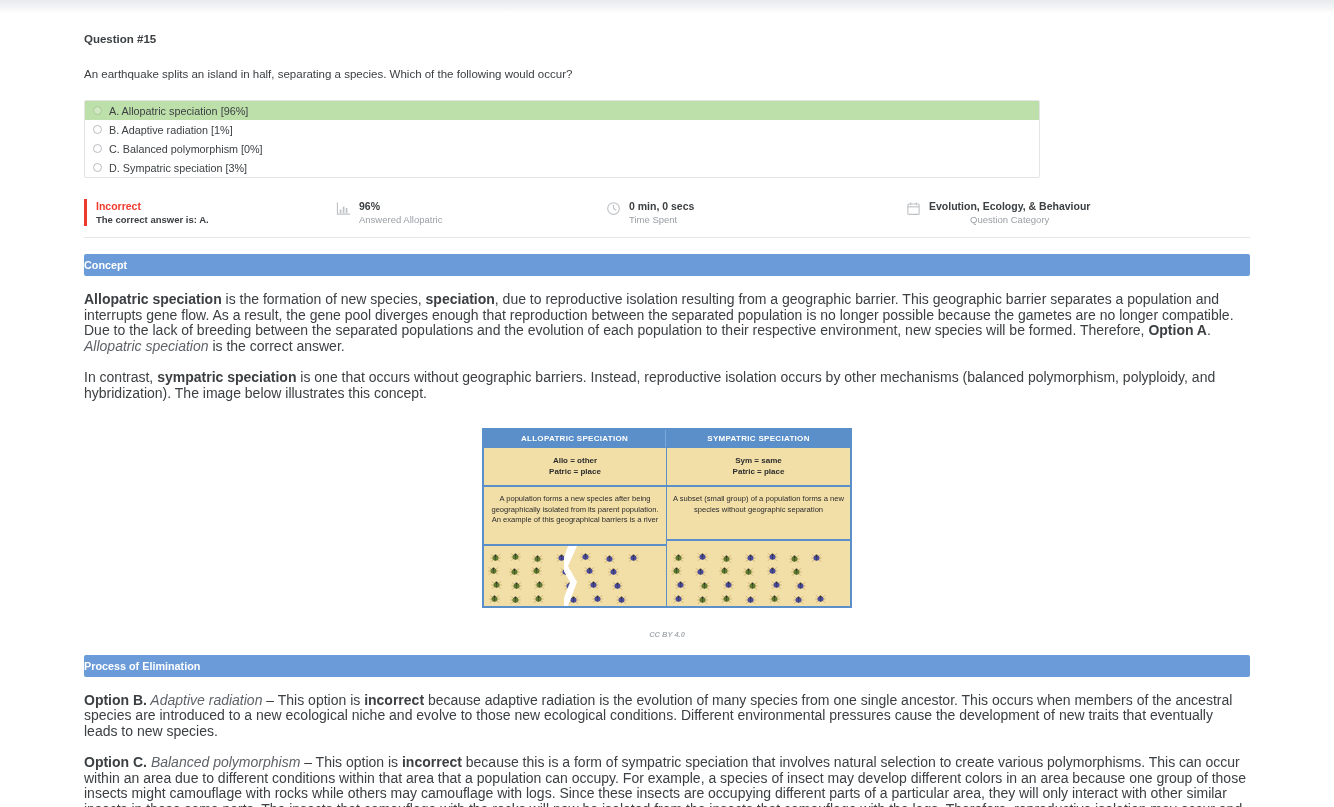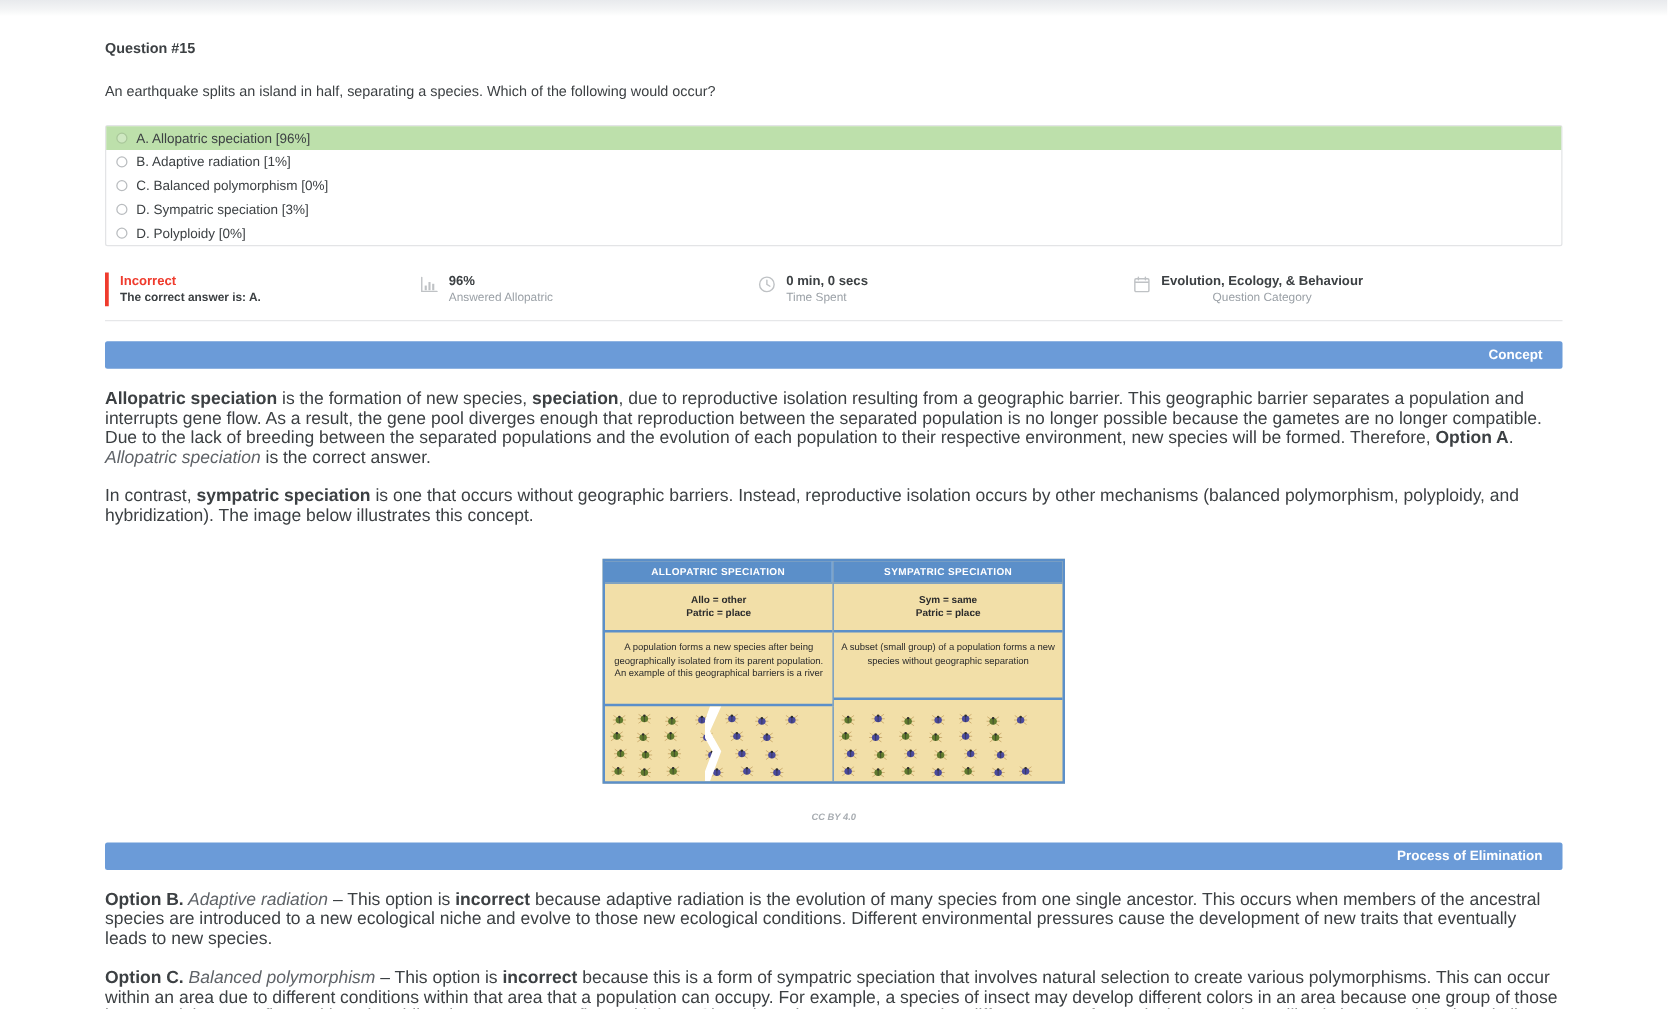--- a/index.html
+++ b/index.html
@@ -29,21 +29,21 @@
     color: #3c4043;
     margin-top: 23px;
   }
 
   
   .options {
     margin-top: 20px;
     border: 1px solid #e3e4e6;
     border-radius: 2px;
     background: #fff;
-    width: 1166px;
+    width: 956px;
   }
   .opt {
     display: flex;
     align-items: center;
     height: 19px;
     padding: 0 8px;
     font-size: 10.8px;
     color: #3c4043;
   }
   .opt.correct { background: #bde0ab; }
@@ -87,24 +87,24 @@
   .stat-sub {
     font-size: 9.5px; color: #9aa0a6; line-height: 14px;
   }
   .stat-sub.dark { color: #3c4043; font-weight: bold; }
 
   
   .banner {
     width: 1166px;
     background: #6b9bd8;
     color: #fff;
-    text-align: right;
+    text-align: left;
     font-size: 10.8px;
     font-weight: bold;
-    padding: 5px 16px;
+    padding: 5px 0;
     border-radius: 2px;
     margin-top: 16px;
   }
   .body-p {
     font-size: 14px;
     line-height: 15.5px;
     color: #3c4043;
     width: 1166px;
     margin-top: 16px;
   }
@@ -180,24 +180,20 @@
         <span class="radio"></span>
         <span>B. Adaptive radiation [1%]</span>
       </div>
       <div class="opt">
         <span class="radio"></span>
         <span>C. Balanced polymorphism [0%]</span>
       </div>
       <div class="opt">
         <span class="radio"></span>
         <span>D. Sympatric speciation [3%]</span>
-      </div>
-      <div class="opt">
-        <span class="radio"></span>
-        <span>D. Polyploidy [0%]</span>
       </div>
     </div>
 
   <div class="stats">
     <div class="stat s1">
       <div class="redbar"></div>
       <div>
         <div class="stat-top red">Incorrect</div>
         <div class="stat-sub dark">The correct answer is: A.</div>
       </div>

